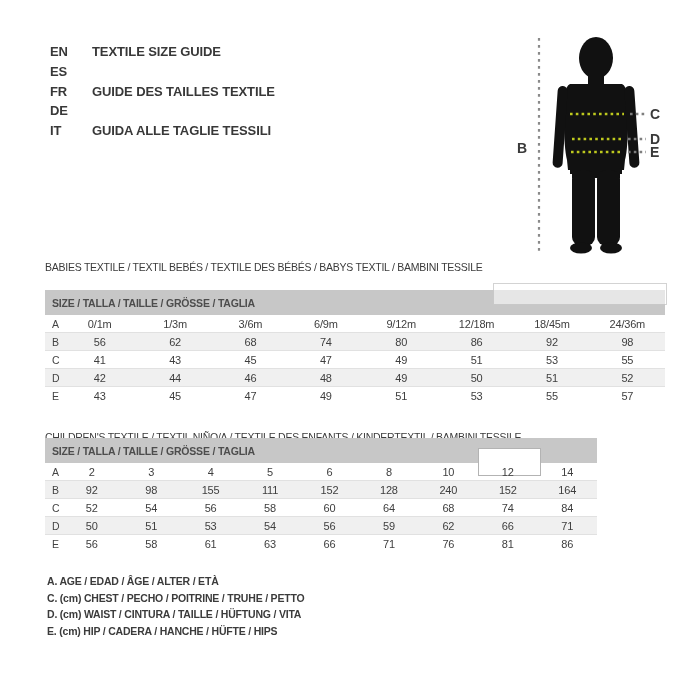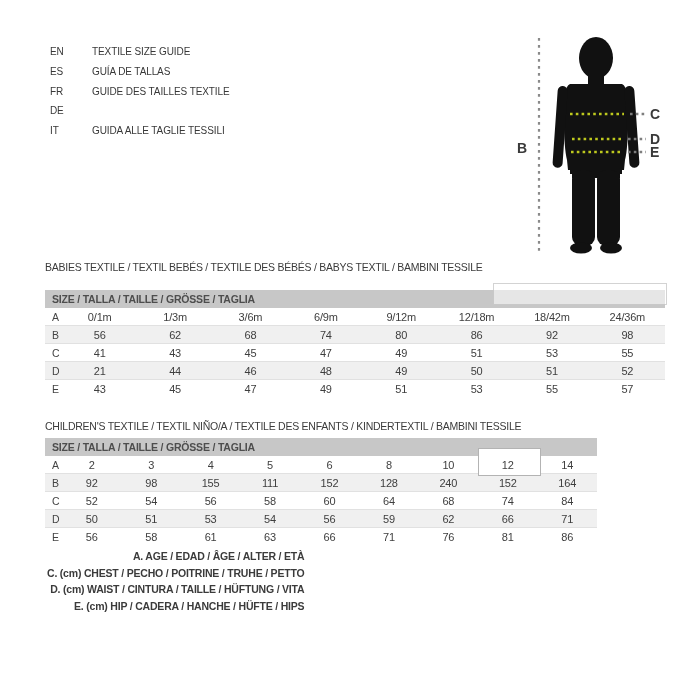--- a/index.html
+++ b/index.html
@@ -2,71 +2,70 @@
 <html><head>
 <meta charset="utf-8">
 <style>
   html,body{margin:0;padding:0;background:#ffffff;}
   .canvas{
     position:relative;width:700px;height:700px;background:#ffffff;
     font-family:"Liberation Sans", sans-serif;color:#3e3e3e;overflow:hidden;
   }
   
   .langs{position:absolute;left:50px;top:42px;}
-  .lang-row{display:flex;line-height:19.8px;font-size:10px;font-weight:normal;
+  .lang-row{display:flex;line-height:19.8px;font-size:13px;font-weight:bold;
     color:#383838;letter-spacing:-0.1px;}
   .lang-code{width:42px;flex:0 0 42px;}
   
   .figure{position:absolute;left:500px;top:20px;width:200px;height:240px;}
   
   .sec-title{position:absolute;left:45px;font-size:10.5px;font-weight:normal;
     color:#3b3b3b;letter-spacing:-0.25px;white-space:nowrap;}
   .sec-title.babies{top:261px;}
-  .sec-title.children{top:420px;text-align:right;}
+  .sec-title.children{top:431px;text-align:right;}
   
   .tblwrap{position:absolute;}
   .tblwrap.babies{left:45px;top:290px;width:620px;}
   .tblwrap.children{left:45px;top:438px;width:552px;}
   table.size{border-collapse:collapse;table-layout:fixed;width:100%;}
   table.size th{
-    background:#c7c7c7;height:18px;font-size:10.5px;font-weight:bold;
+    background:#c7c7c7;height:25px;font-size:10.5px;font-weight:bold;
     color:#4d4d4d;text-align:left;padding:0 0 0 7px;letter-spacing:-0.2px;
   }
   table.size td{
     position:relative; 
     height:17px;padding:0;font-size:11px;text-align:center;color:#3e3e3e;
     letter-spacing:-0.2px;white-space:nowrap;
   }
   table.size td.rowlabel{text-align:left;padding-left:7px;font-size:10.5px;color:#444;}
   table.size tr.stripe{background:#f0f0f0;}
   table.size tr.stripe td{border-top:1px solid #e1e1e1;border-bottom:1px solid #e1e1e1;}
   
   .artifact{position:absolute;z-index:0;}
   .artifact.babies-box{left:448px;top:-7px;width:172px;height:20px;
     background:rgba(255,255,255,0.55);border:1px solid rgba(175,175,175,0.55);}
   .artifact.children-box{left:433px;top:10px;width:61px;height:26px;
     background:#ffffff;border:1px solid #b3b3b3;}
   
-  .legend{position:absolute;left:47px;top:548px;text-align:right;}
+  .legend{position:absolute;left:47px;top:573px;}
   .legend-item{line-height:16.7px;font-size:10.5px;font-weight:bold;
     color:#3b3b3b;letter-spacing:-0.2px;white-space:nowrap;}
 </style>
 </head>
 <body>
 
 <div class="canvas">
 
   <div class="langs">
     <div class="lang-row">
       <span class="lang-code">EN</span>
       <span class="lang-label">TEXTILE SIZE GUIDE</span>
     </div>
     <div class="lang-row">
       <span class="lang-code">ES</span>
-      <span class="lang-label">GUÍA DE TALLAS</span>
     </div>
     <div class="lang-row">
       <span class="lang-code">FR</span>
       <span class="lang-label">GUIDE DES TAILLES TEXTILE</span>
     </div>
     <div class="lang-row">
       <span class="lang-code">DE</span>
     </div>
     <div class="lang-row">
       <span class="lang-code">IT</span>
@@ -123,21 +122,21 @@
       </thead>
       <tbody>
           <tr>
             <td class="rowlabel">A</td>
             <td>0/1m</td>
             <td>1/3m</td>
             <td>3/6m</td>
             <td>6/9m</td>
             <td>9/12m</td>
             <td>12/18m</td>
-            <td>18/42m</td>
+            <td>18/45m</td>
             <td>24/36m</td>
           </tr>
           <tr class="stripe">
             <td class="rowlabel">B</td>
             <td>56</td>
             <td>62</td>
             <td>68</td>
             <td>74</td>
             <td>80</td>
             <td>86</td>
@@ -150,21 +149,21 @@
             <td>43</td>
             <td>45</td>
             <td>47</td>
             <td>49</td>
             <td>51</td>
             <td>53</td>
             <td>55</td>
           </tr>
           <tr class="stripe">
             <td class="rowlabel">D</td>
-            <td>21</td>
+            <td>42</td>
             <td>44</td>
             <td>46</td>
             <td>48</td>
             <td>49</td>
             <td>50</td>
             <td>51</td>
             <td>52</td>
           </tr>
           <tr>
             <td class="rowlabel">E</td>

